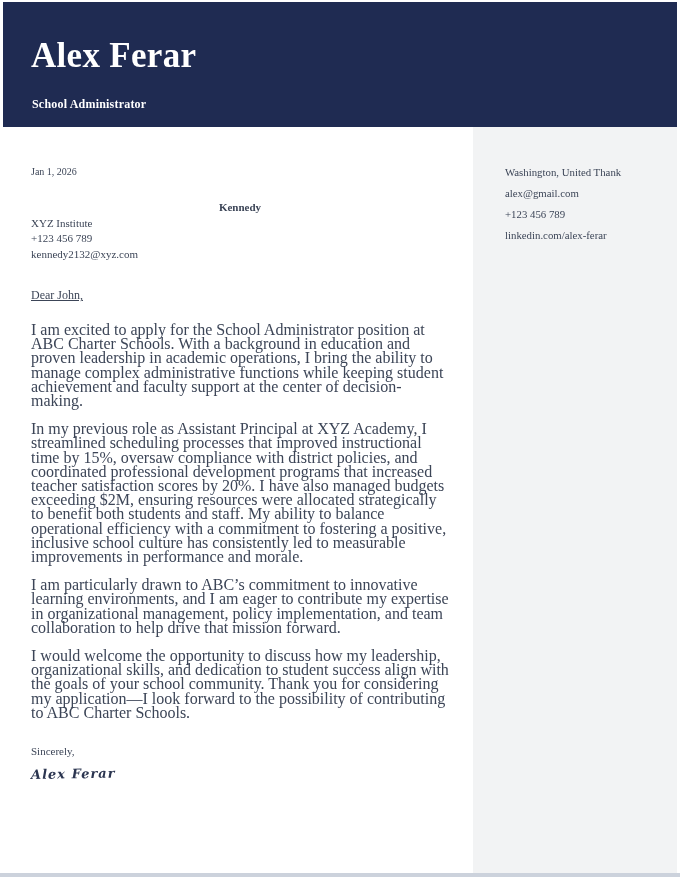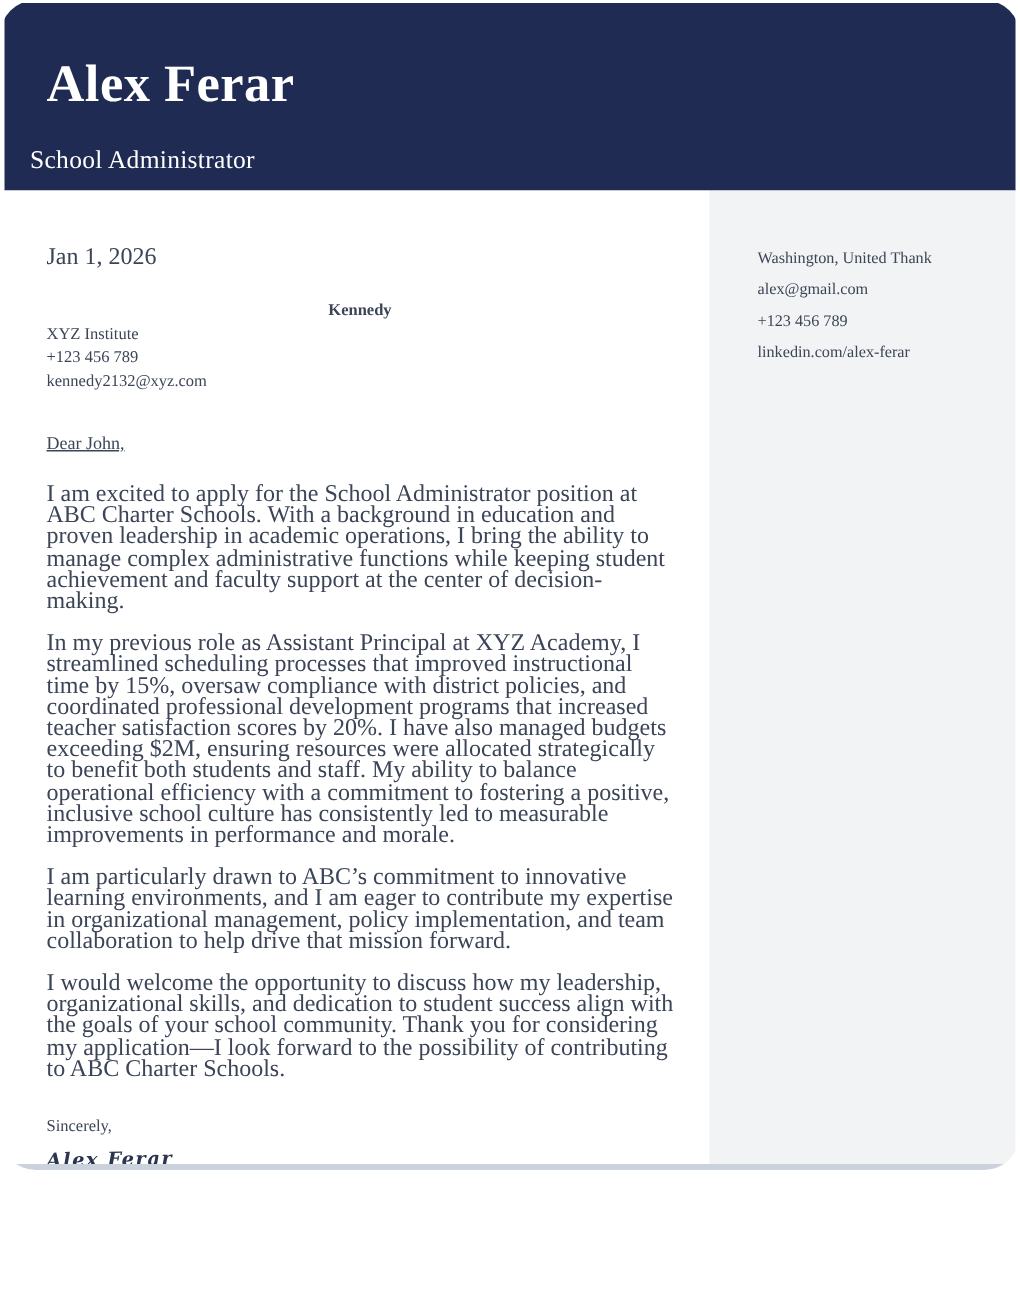--- a/index.html
+++ b/index.html
@@ -3,25 +3,24 @@
 <meta charset="utf-8">
 <style>
   html, body {
     margin: 0;
     padding: 0;
     background: #ffffff;
   }
   .page {
     position: relative;
     width: 680px;
-    height: 780px;
+    height: 877px;
     background: #ffffff;
     overflow: hidden;
     font-family: "Liberation Serif", "DejaVu Serif", serif;
-    border-radius: 24px;
   }
   
   .header {
     position: absolute;
     top: 2px;
     left: 3px;
     right: 3px;
     height: 125px;
     background: var(--header-bg, #1f2b52);
   }
@@ -30,41 +29,41 @@
     left: 28px;
     top: 36px;
     color: var(--header-text, #ffffff);
     font-size: 35px;
     font-weight: bold;
     line-height: 1;
     letter-spacing: 0.3px;
   }
   .author-title {
     position: absolute;
-    left: 17px;
+    left: 29px;
     top: 95px;
     color: var(--header-text, #ffffff);
-    font-size: 17px;
-    font-weight: normal;
+    font-size: 12px;
+    font-weight: bold;
     letter-spacing: 0.2px;
   }
   
   .letter {
     position: absolute;
     left: 3px;
     top: 127px;
     width: 470px;
     bottom: 4px;
     background: #ffffff;
     box-sizing: border-box;
     padding: 38px 24px 0 28px;
     color: var(--body-text, #3c4557);
   }
   .letter .date {
-    font-size: 16px;
+    font-size: 10px;
     line-height: 14px;
     margin: 0 0 21px 0;
   }
   .recipient div {
     font-size: 11px;
     line-height: 15.5px;
   }
   .recipient .recipient-name {
     font-weight: bold;
     text-align: center;

